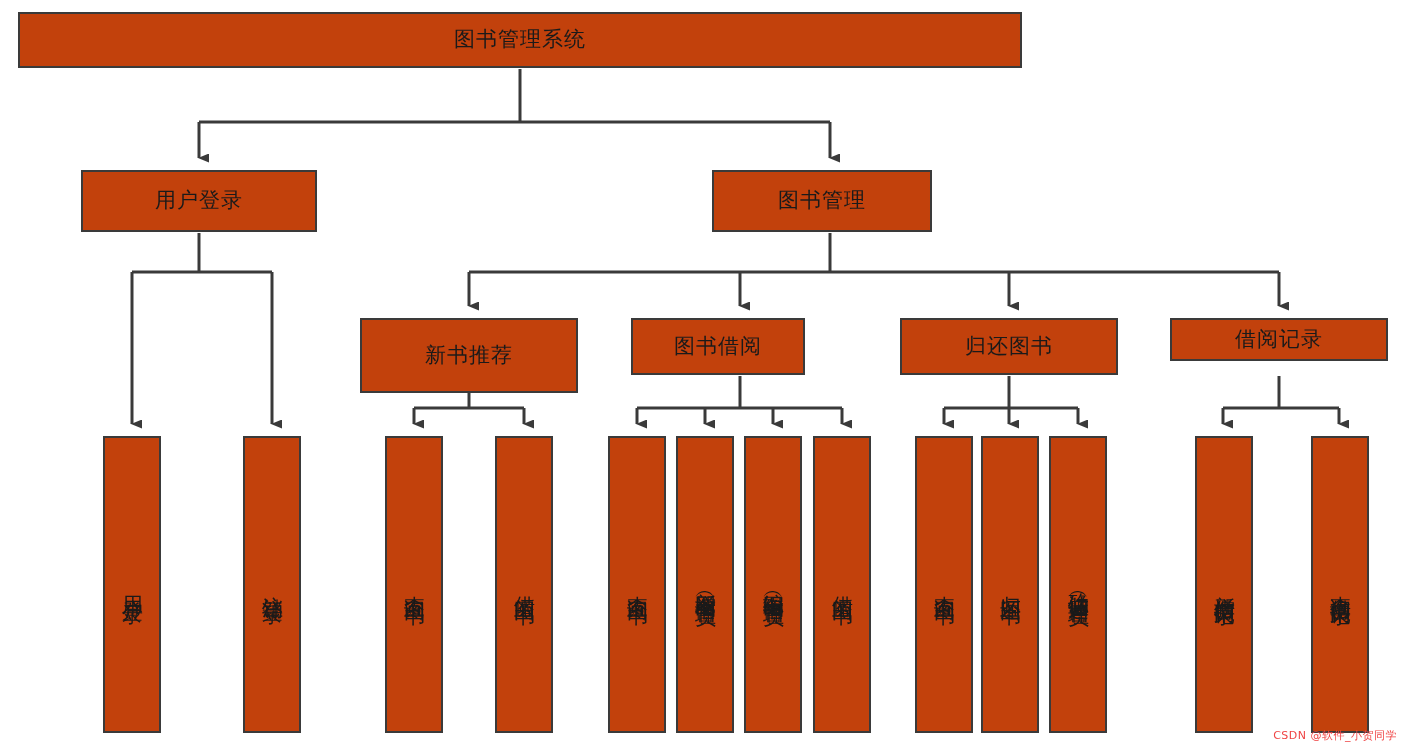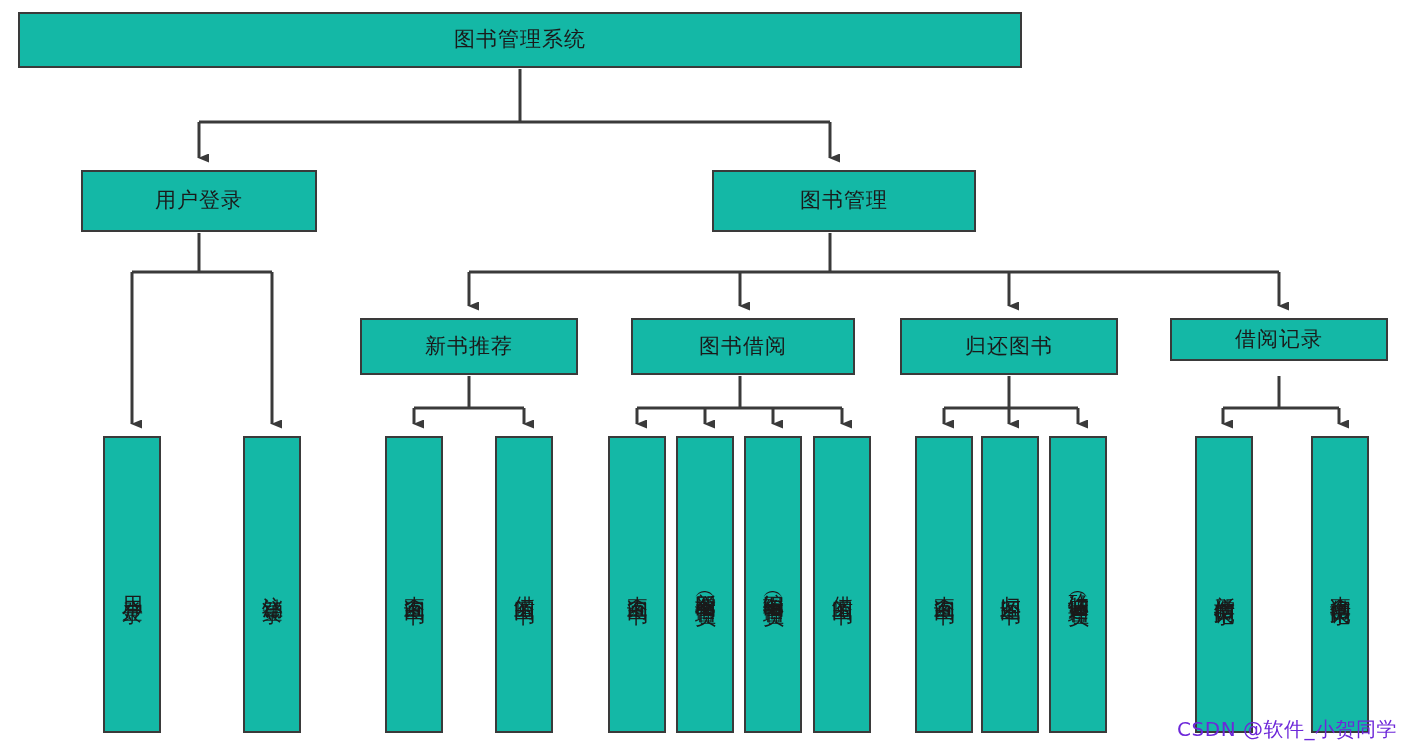--- a/index.html
+++ b/index.html
@@ -14,21 +14,21 @@
     position: relative;
     width: 1405px;
     height: 747px;
     background: #ffffff;
     overflow: hidden;
   }
   .node {
     position: absolute;
     box-sizing: border-box;
     border: 2px solid #3a3a3a;
-    background: #14b8a6;
+    background: #c2410c;
     display: flex;
     align-items: center;
     justify-content: center;
     color: #1a1a1a;
   }
   .node.horiz {
     font-size: 21px;
     letter-spacing: 1px;
     line-height: 1.2;
   }
@@ -52,22 +52,22 @@
     left: 0;
     top: 0;
     width: 1405px;
     height: 747px;
     pointer-events: none;
   }
   .watermark {
     position: absolute;
     right: 8px;
     bottom: 4px;
-    font-size: 20px;
-    color: #6d28d9;
+    font-size: 11px;
+    color: #ef4444;
     font-family: "DejaVu Sans", "Liberation Sans", sans-serif;
     white-space: nowrap;
     letter-spacing: 0.5px;
   }
 </style>
 </head>
 <body>
 
 <div id="canvas">
 
@@ -120,24 +120,24 @@
       <path d="M1279,376 L1279,408"></path>
       <path d="M1223,408 L1339,408"></path>
       <path d="M1223,408 L1223,424" marker-end="url(#arrow)"></path>
       <path d="M1339,408 L1339,424" marker-end="url(#arrow)"></path>
     </g>
   </svg>
 
   <div class="node horiz" style="left:18px; top:12px; width:1004px; height:56px;">图书管理系统</div>
 
   <div class="node horiz" style="left:81px; top:170px; width:236px; height:62px;">用户登录</div>
-  <div class="node horiz" style="left:712px; top:170px; width:264px; height:62px;">图书管理</div>
+  <div class="node horiz" style="left:712px; top:170px; width:220px; height:62px;">图书管理</div>
 
-  <div class="node horiz" style="left:360px; top:318px; width:218px; height:57px;">新书推荐</div>
-  <div class="node horiz" style="left:631px; top:318px; width:224px; height:57px;">图书借阅</div>
+  <div class="node horiz" style="left:360px; top:318px; width:218px; height:75px;">新书推荐</div>
+  <div class="node horiz" style="left:631px; top:318px; width:174px; height:57px;">图书借阅</div>
   <div class="node horiz" style="left:900px; top:318px; width:218px; height:57px;">归还图书</div>
   <div class="node horiz" style="left:1170px; top:318px; width:218px; height:43px;">借阅记录</div>
 
   <div class="node vert" style="left:103px; top:436px; width:58px; height:297px;">用户登录</div>
   <div class="node vert" style="left:243px; top:436px; width:58px; height:297px;">注销登录</div>
 
   <div class="node vert" style="left:385px; top:436px; width:58px; height:297px;">查询图书</div>
   <div class="node vert" style="left:495px; top:436px; width:58px; height:297px;">借阅图书</div>
 
   <div class="node vert" style="left:608px; top:436px; width:58px; height:297px;">查询图书</div>

